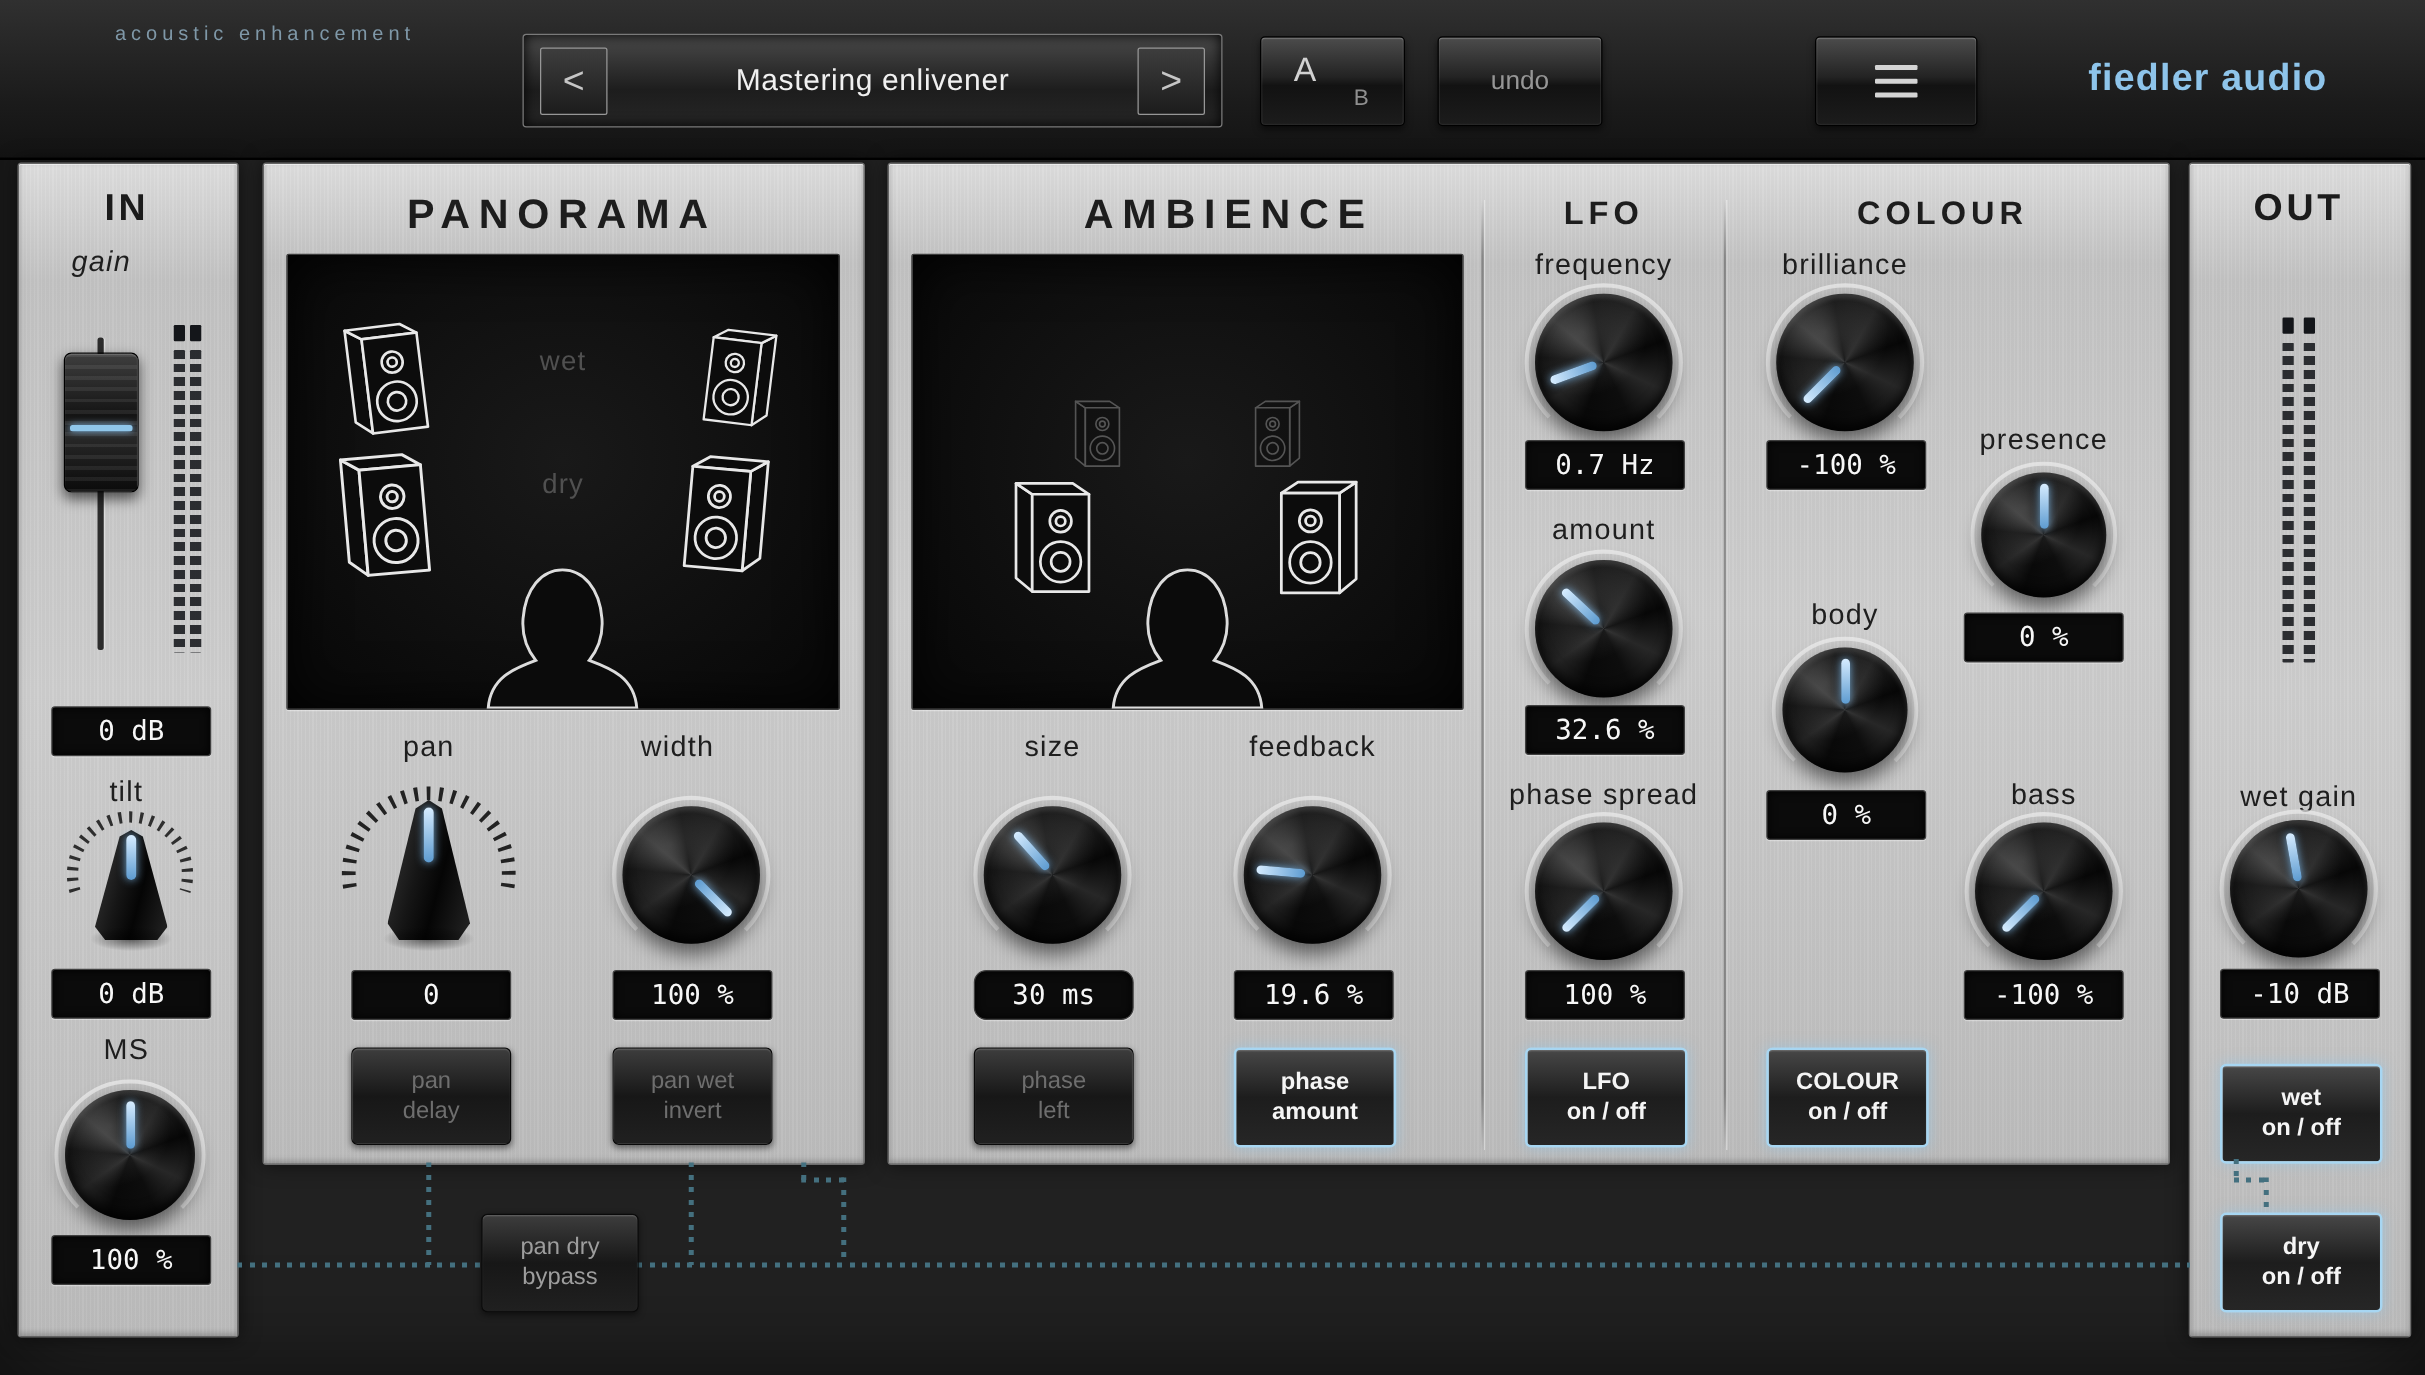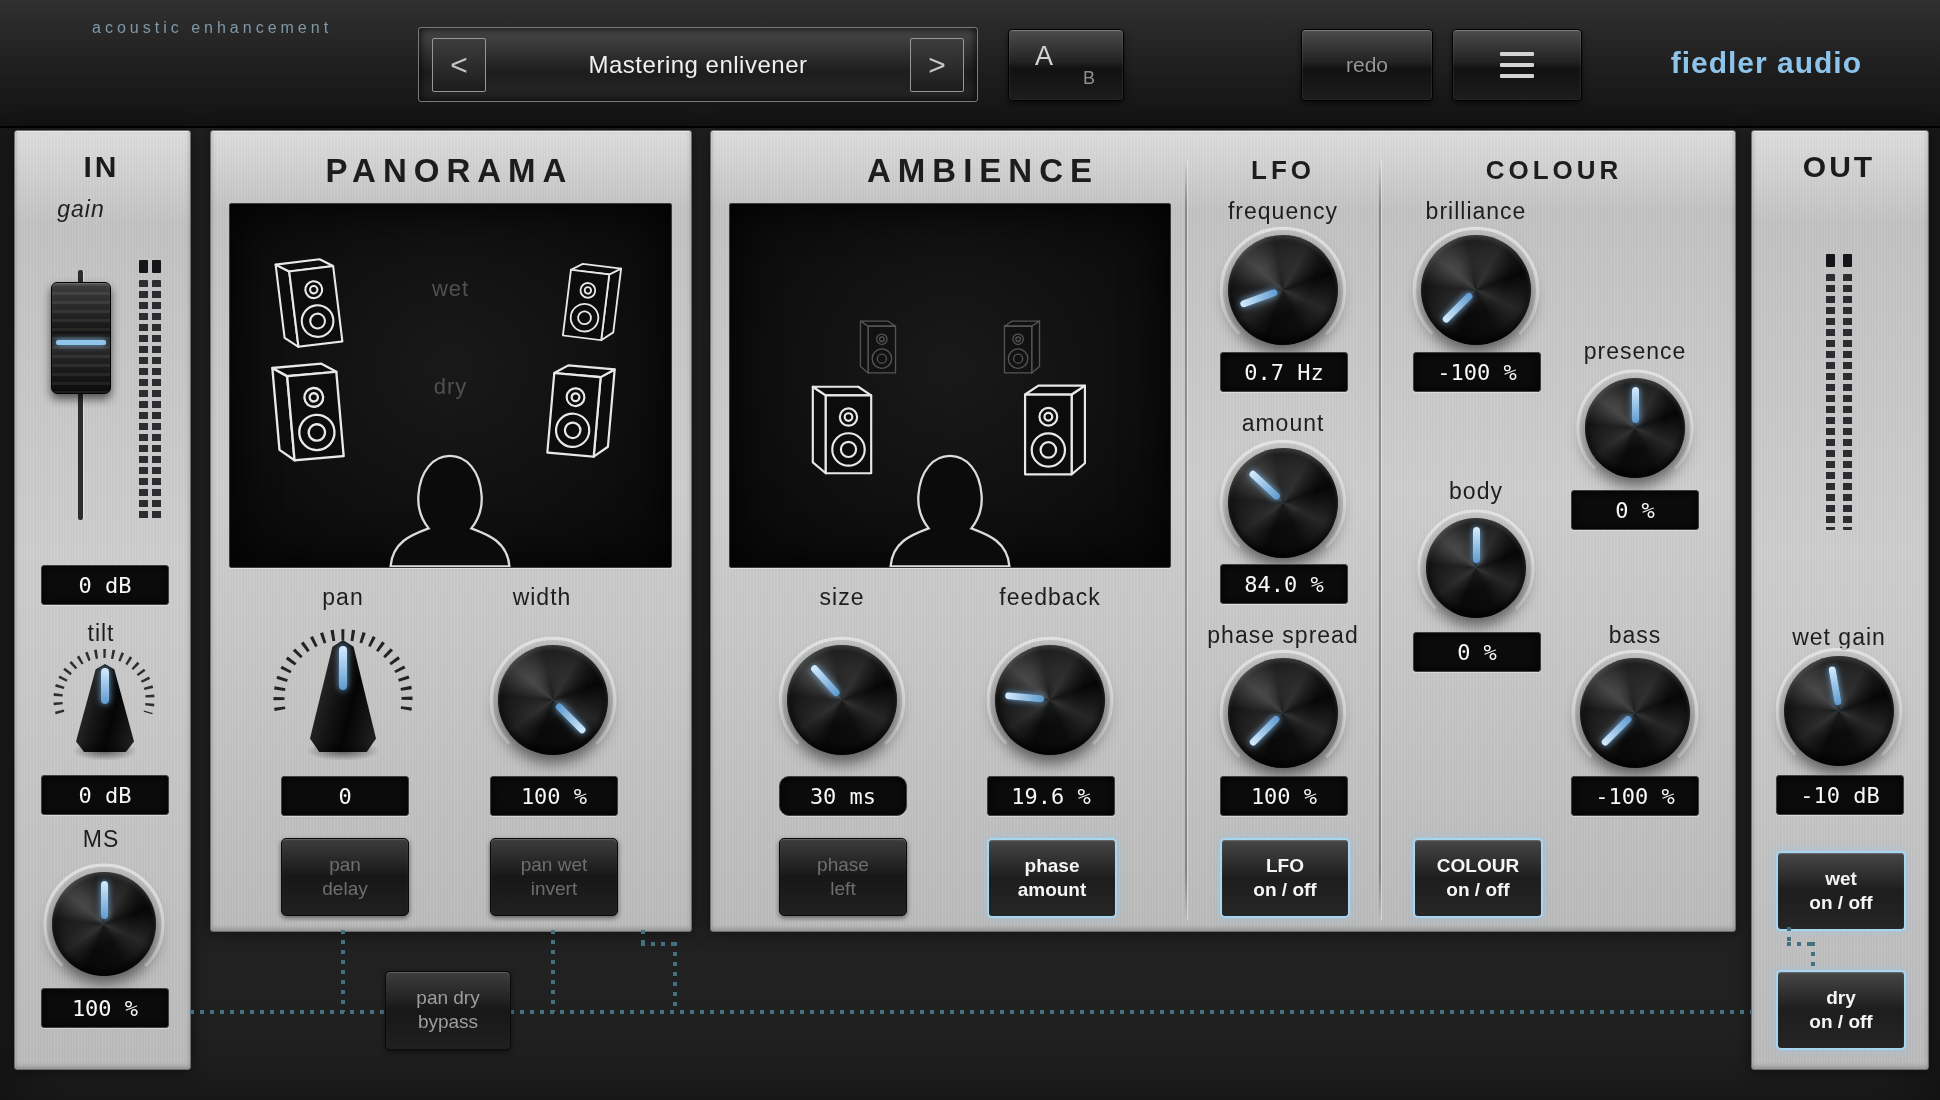--- a/index.html
+++ b/index.html
@@ -129,21 +129,21 @@
     </div>
     <div class="preset" style="left:418px;top:27px;width:558px;height:73px;">
       <div class="pbtn prev">&lt;</div>
       <div class="pname">Mastering enlivener</div>
       <div class="pbtn next">&gt;</div>
     </div>
     <div class="hbtn" style="left:1008px;width:114px;">
       <span class="ab-a">A</span>
       <span class="ab-b">B</span>
     </div>
-    <div class="hbtn" style="left:1301px;width:130px;">redo</div>
+    <div class="hbtn" style="left:1150px;width:130px;">undo</div>
     <div class="hbtn" style="left:1452px;width:128px;">
       <div class="menu-icon">
           <span></span>
           <span></span>
           <span></span>
         </div>
     </div>
     <div class="brand">fiedler audio</div>
   </div>
 
@@ -303,21 +303,21 @@
   <div class="lbl" style="left:1193px;top:410px;width:180px;">amount</div>
   <div class="knob" style="left: 1228px; top: 448px; width: 110px; height: 110px; --angle: -47deg;">
     <svg class="ring" viewBox="0 0 100 100">
         <circle cx="50" cy="50" r="46" fill="none" stroke="#f0f0f0" stroke-width="2.5" opacity=".7" stroke-dasharray="216.8 72.2" transform="rotate(135 50 50)"></circle>
       </svg>
     <div class="knob-body"></div>
     <div class="pointer-wrap">
         <div class="pointer"></div>
       </div>
   </div>
-  <div class="val" style="left:1220px;top:564px;width:126px;">84.0 %</div>
+  <div class="val" style="left:1220px;top:564px;width:126px;">32.6 %</div>
   <div class="lbl" style="left:1186px;top:622px;width:194px;">phase spread</div>
   <div class="knob" style="left: 1228px; top: 658px; width: 110px; height: 110px; --angle: -135deg;">
     <svg class="ring" viewBox="0 0 100 100">
         <circle cx="50" cy="50" r="46" fill="none" stroke="#f0f0f0" stroke-width="2.5" opacity=".7" stroke-dasharray="216.8 72.2" transform="rotate(135 50 50)"></circle>
       </svg>
     <div class="knob-body"></div>
     <div class="pointer-wrap">
         <div class="pointer"></div>
       </div>
   </div>

